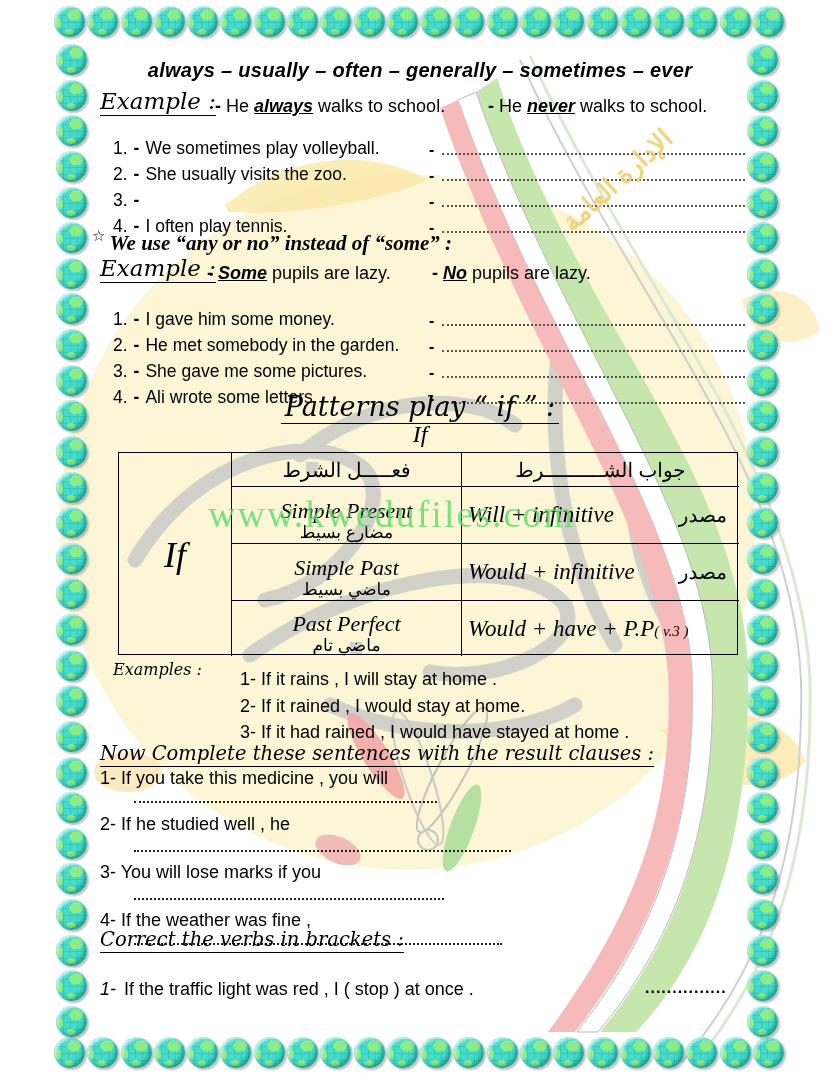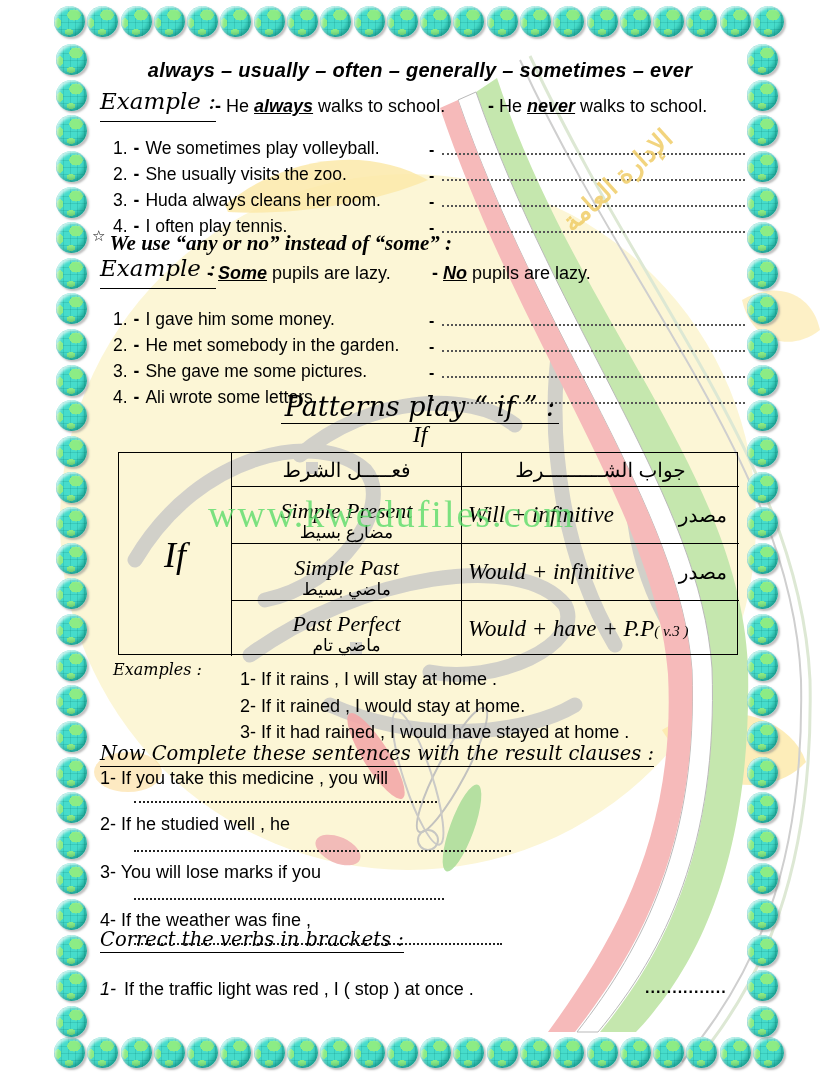--- a/index.html
+++ b/index.html
@@ -28,21 +28,21 @@
       repeating-linear-gradient(90deg, rgba(0,120,110,.18) 0 1px, rgba(0,0,0,0) 1px 7px),
       radial-gradient(circle at 10px 10px, #46dccb 0 55%, #14b2a2 100%);
     box-shadow:2px 2px 2px rgba(130,130,130,.5),
                inset -2px -3px 4px rgba(0,90,80,.35),
                inset 2px 2px 3px rgba(255,255,255,.75);}
   
   .abs{position:absolute;z-index:2;}
   .title{left:95px;top:59px;width:650px;text-align:center;
          font-size:20px;font-weight:bold;font-style:italic;letter-spacing:.3px;}
   .script{font-family:"DejaVu Serif",serif;font-style:italic;}
-  .exlabel{font-size:23px;border-bottom:1.6px solid #000;padding-bottom:7px;}
+  .exlabel{font-size:23px;border-bottom:1.6px solid #000;padding-bottom:1px;}
   .sentence{font-size:18px;}
   .key{font-weight:bold;font-style:italic;text-decoration:underline;}
   .bdash{font-weight:bold;}
   .ex-row{display:flex;align-items:flex-end;height:26px;}
   .itm{width:316px;display:flex;gap:6px;font-size:17.5px;align-items:baseline;}
   .leader{flex:1;border-bottom:2px dotted #555;margin:0 0 4px 8px;}
   .star{font-size:15px;vertical-align:9px;margin-right:4px;}
   .rule-head{font-family:"Liberation Serif",serif;font-weight:bold;font-style:italic;font-size:21px;}
   .patterns-head{left:95px;top:391px;width:650px;text-align:center;}
   .patterns-head span{font-size:27px;border-bottom:1.8px solid #000;padding:0 4px 1px;}
@@ -256,21 +256,20 @@
           <span class="bdash">-</span>
           <span>She usually visits the zoo.</span>
         </span>
       <span class="bdash">-</span>
         <span class="leader"></span>
     </div>
     <div class="ex-row">
       <span class="itm">
           <span>3.</span>
           <span class="bdash">-</span>
-          <span>Huda always cleans her room.</span>
         </span>
       <span class="bdash">-</span>
         <span class="leader"></span>
     </div>
     <div class="ex-row">
       <span class="itm">
           <span>4.</span>
           <span class="bdash">-</span>
           <span>I often play tennis.</span>
         </span>

